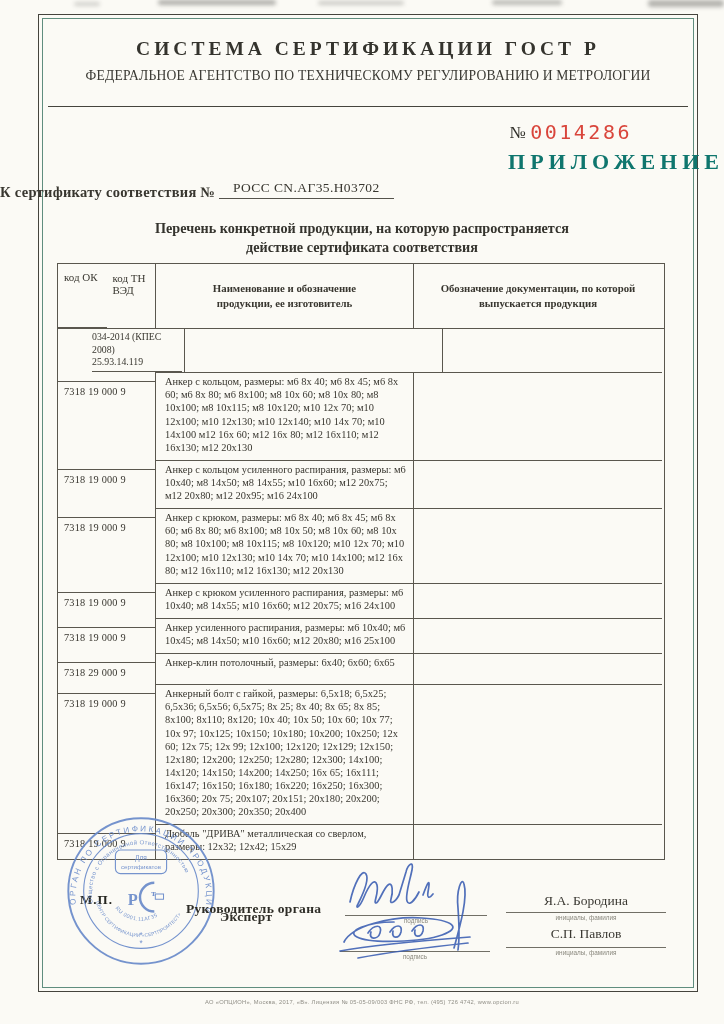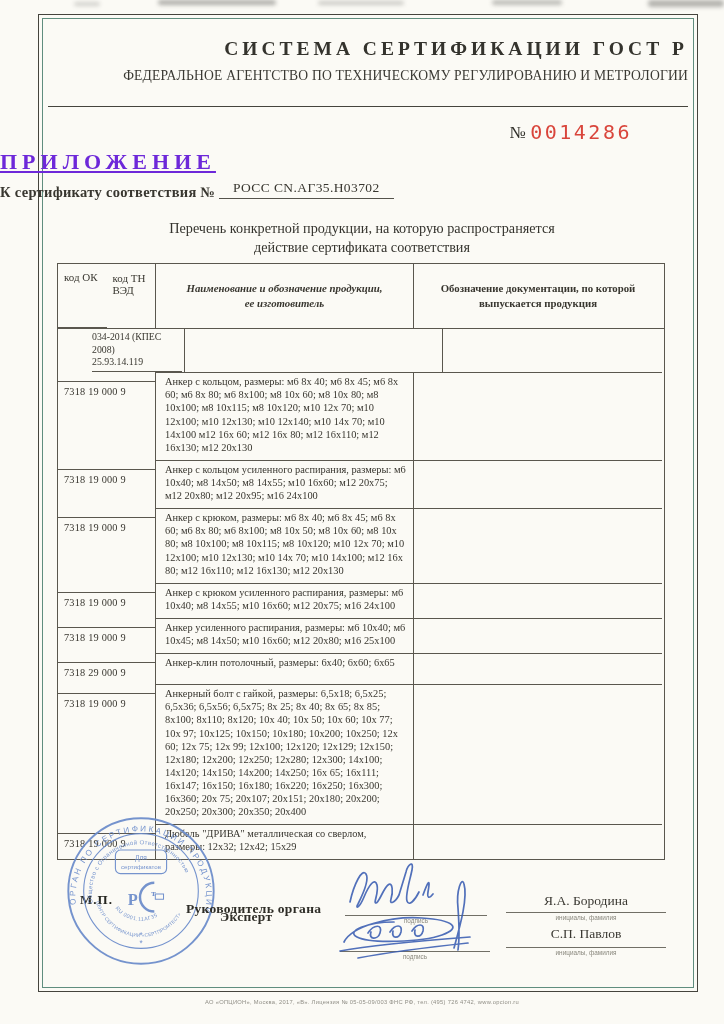--- a/index.html
+++ b/index.html
@@ -9,38 +9,38 @@
     --paper:#fbfaf5;
   }
   html,body{margin:0;padding:0;width:724px;height:1024px;overflow:hidden;background:#efeeea;}
   .page{position:absolute;inset:0;font-family:"Liberation Serif",serif;color:var(--txt);background:var(--paper);}
   
   .smudge{position:absolute;background:#6e6e6a;filter:blur(2px);opacity:.55;border-radius:3px;}
   
   .frame-outer{position:absolute;left:38px;top:14px;width:658px;height:976px;border:1.6px solid #45443d;}
   .frame-inner{position:absolute;left:3px;top:3px;right:3px;bottom:3px;border:1px solid #5f8d7e;}
   
-  .masthead{position:absolute;left:48px;top:22px;width:640px;height:84px;border-bottom:1.4px solid #45443d;text-align:right;}
+  .masthead{position:absolute;left:48px;top:22px;width:640px;height:84px;border-bottom:1.4px solid #45443d;text-align:center;}
   .sys-title{margin-top:16px;font-size:19.5px;font-weight:bold;letter-spacing:4px;color:#34332d;}
   .agency{margin-top:8px;font-size:13.6px;font-weight:normal;letter-spacing:.2px;color:#3a3933;}
   
   .form-number{position:absolute;right:92px;top:120px;font-size:17px;color:#2f2e28;}
   .form-number .digits{font-family:"DejaVu Sans Mono",monospace;font-size:20px;letter-spacing:2.5px;vertical-align:-1px;}
-  .doc-title{position:absolute;left:0;top:149px;width:100%;text-align:left;font-size:22px;font-weight:bold;letter-spacing:5px;color:#6d28d9;text-decoration:underline;}
+  .doc-title{position:absolute;left:0;top:149px;width:100%;text-align:right;font-size:22px;font-weight:bold;letter-spacing:5px;color:#0f766e;}
   .cert-line{position:absolute;left:0;top:184px;width:100%;text-align:left;font-size:14.5px;}
   .cert-line .lbl{font-weight:bold;letter-spacing:.3px;}
   .cert-line .val{display:inline-block;border-bottom:1px solid #55534b;padding:0 14px 2px;transform:translateY(-5px);font-size:13.5px;letter-spacing:.4px;}
-  .subtitle{position:absolute;left:0;top:219px;width:100%;text-align:center;font-weight:normal;font-size:14.2px;line-height:1.32;color:#34332d;}
+  .subtitle{position:absolute;left:0;top:219px;width:100%;text-align:center;font-weight:bold;font-size:14.2px;line-height:1.32;color:#34332d;}
   
   .tbl{position:absolute;left:57px;top:263px;width:606px;border:1px solid var(--ln);font-size:10.4px;}
   .thead{display:grid;grid-template-columns:98px 258px 248px;border-bottom:1px solid var(--ln);min-height:64px;}
   .thead .h1{border-right:1px solid var(--ln);display:flex;flex-direction:row;font-size:11px;}
   .h1top{flex:1;padding:7px 3px 2px 6px;border-bottom:1px solid var(--ln);}
   .h1bot{flex:1;padding:8px 3px 2px 6px;}
-  .thead .h2{border-right:1px solid var(--ln);display:flex;align-items:center;justify-content:center;text-align:center;font-weight:bold;font-size:10.8px;line-height:1.35;padding:4px 28px;font-style:italic;}
+  .thead .h2{border-right:1px solid var(--ln);display:flex;align-items:center;justify-content:center;text-align:center;font-weight:bold;font-size:10.8px;line-height:1.35;padding:4px 28px;}
   .thead .h3{display:flex;align-items:center;justify-content:center;text-align:center;font-weight:bold;font-size:10.8px;line-height:1.35;padding:4px 22px;}
   .okrow{display:grid;grid-template-columns:98px 258px 248px;min-height:37px;margin-left:29px;}
   .okrow .c1{border-right:1px solid var(--ln);padding:2px 2px 0 5px;font-size:9.8px;line-height:1.3;}
   .okrow .c2{border-right:1px solid var(--ln);}
   .okline{border-bottom:1px solid var(--ln);margin-top:2px;}
   .trow{display:grid;grid-template-columns:98px 258px 248px;}
   .trow .c1{border-right:1px solid var(--ln);}
   .c1offset{height:9px;border-bottom:1px solid var(--ln);}
   .codetext{padding:4px 3px 6px 6px;font-size:10.3px;letter-spacing:.2px;}
   .trow .c2{border-top:1px solid var(--ln);border-right:1px solid var(--ln);padding:2px 7px 6px 9px;line-height:1.26;min-height:20px;}

